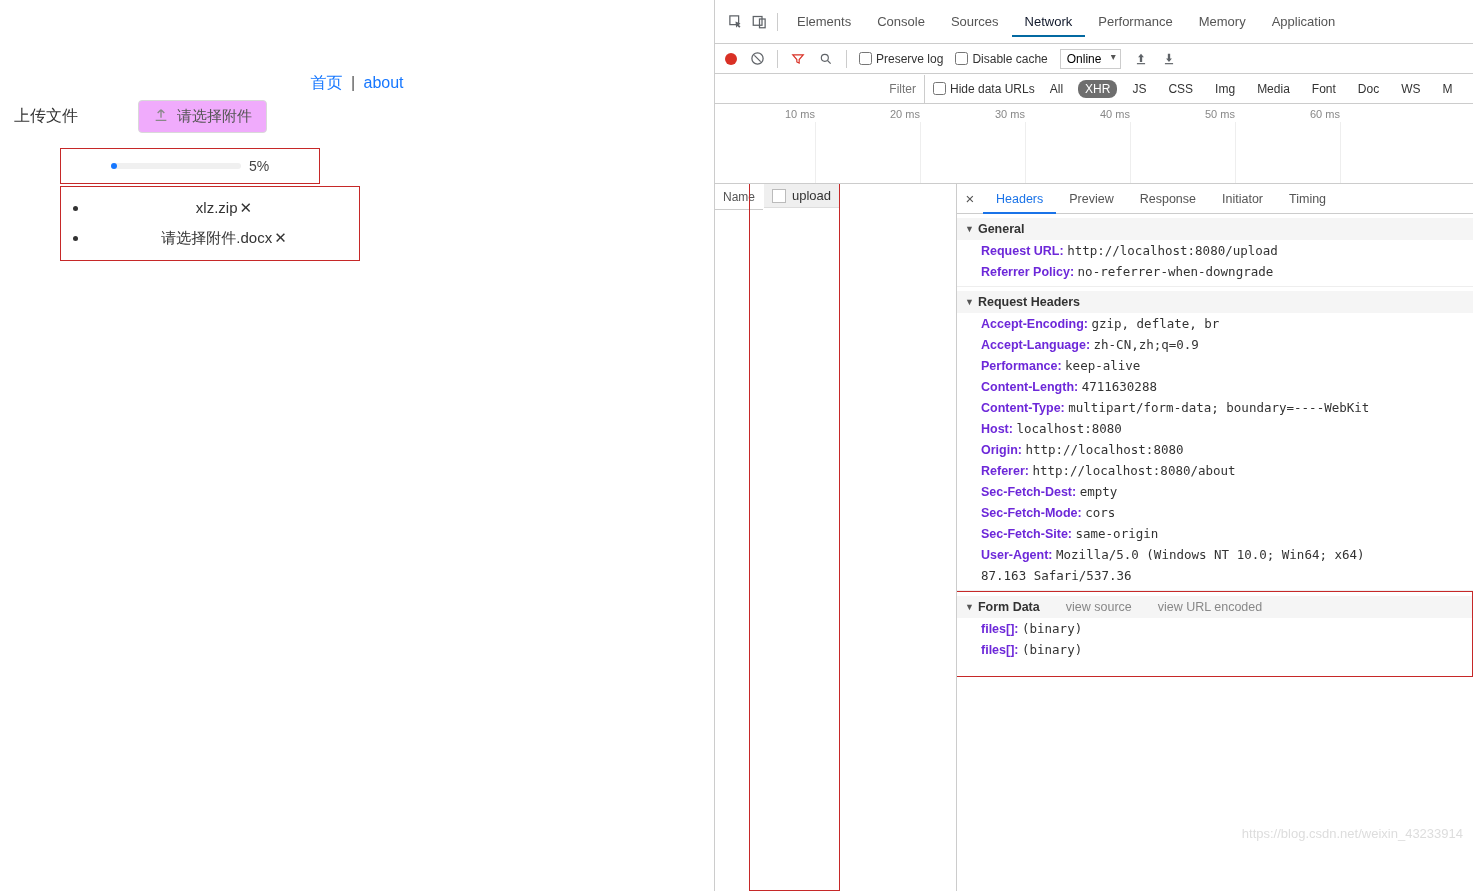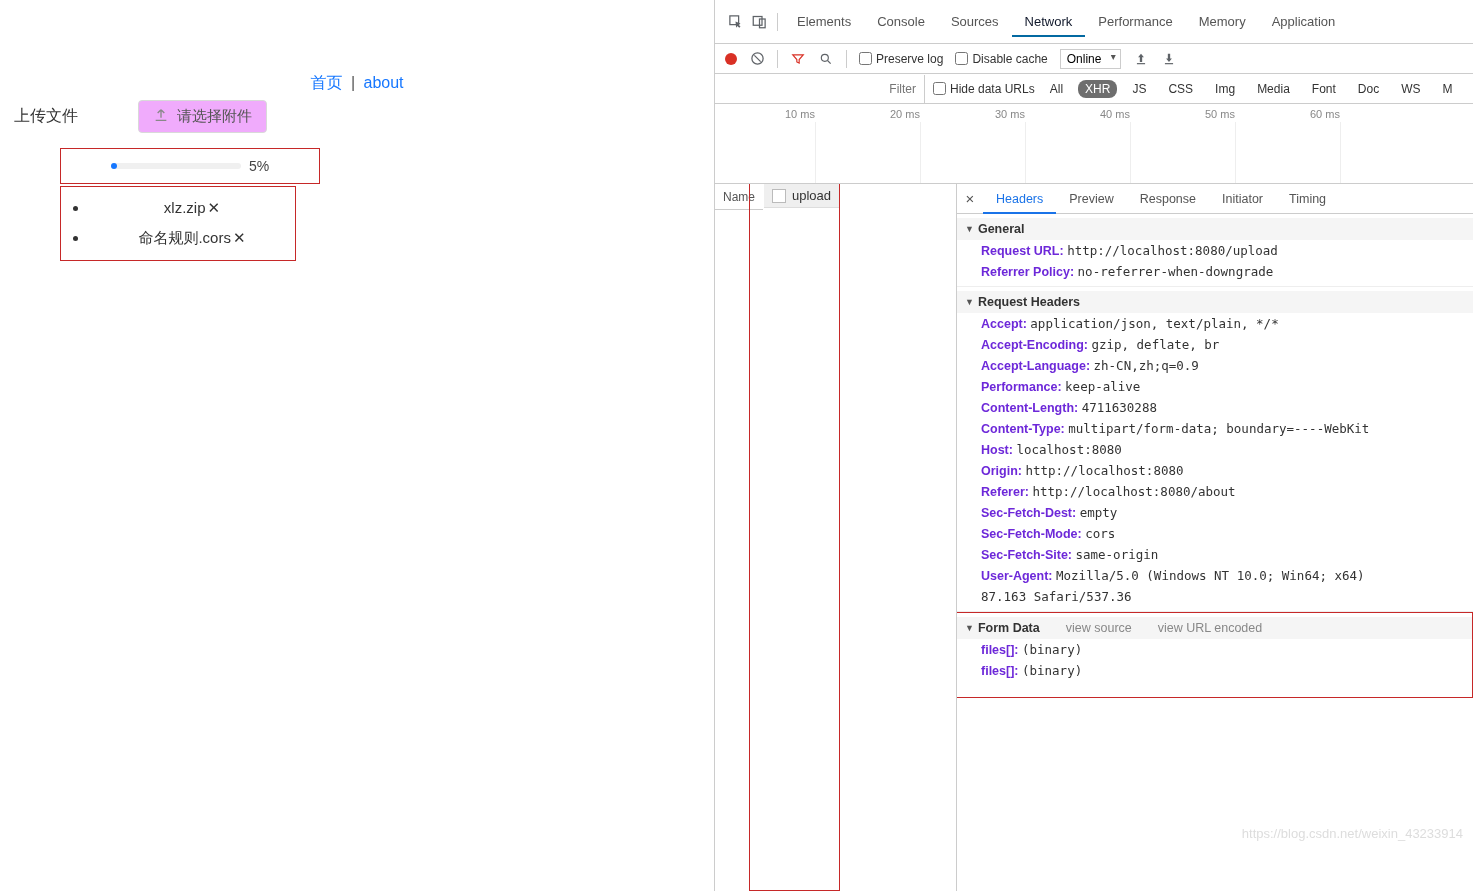--- a/index.html
+++ b/index.html
@@ -80,21 +80,21 @@
   height: 6px;
   border-radius: 3px;
   background: #1677ff;
 }
 .progress-text { font-size: 14px; color: #444; }
 
 .file-list-box {
   position: absolute;
   top: 186px;
   left: 60px;
-  width: 236px;
+  width: 300px;
   border: 1px solid #c62828;
   padding: 6px 0;
 }
 .file-list-box ul { list-style: disc; padding-left: 28px; }
 .file-list-box li {
   font-size: 15px;
   color: #333;
   padding: 6px 0;
   text-align: center;
   position: relative;
@@ -322,21 +322,21 @@
     </div>
     <span class="progress-text">5%</span>
   </div>
 
   <div class="file-list-box">
     <ul>
       <li>
         <span>xlz.zip</span><span class="file-remove">✕</span>
       </li>
       <li>
-        <span>命名规则.cors</span><span class="file-remove">✕</span>
+        <span>请选择附件.docx</span><span class="file-remove">✕</span>
       </li>
     </ul>
   </div>
 </div>
 
 <div class="devtools-side">
 
   <div class="dt-tabs">
     <span class="icon-btn">
       <svg width="15" height="15" viewBox="0 0 24 24" fill="none" stroke="currentColor" stroke-width="2">
@@ -469,21 +469,20 @@
           </div>
         <div class="kv"><b>Request URL:</b> <span class="mono">http://localhost:8080/upload</span></div>
         <div class="kv"><b>Referrer Policy:</b> <span class="mono">no-referrer-when-downgrade</span></div>
       </div>
 
       <div class="section">
         <div class="sec-hdr">
             <span class="tri">▼</span>
             <span>Request Headers</span>
           </div>
-        <div class="kv"><b>Accept:</b> <span class="mono">application/json, text/plain, */*</span></div>
         <div class="kv"><b>Accept-Encoding:</b> <span class="mono">gzip, deflate, br</span></div>
         <div class="kv"><b>Accept-Language:</b> <span class="mono">zh-CN,zh;q=0.9</span></div>
         <div class="kv"><b>Performance:</b> <span class="mono">keep-alive</span></div>
         <div class="kv"><b>Content-Length:</b> <span class="mono">4711630288</span></div>
         <div class="kv"><b>Content-Type:</b> <span class="mono">multipart/form-data; boundary=----WebKit</span></div>
         <div class="kv"><b>Host:</b> <span class="mono">localhost:8080</span></div>
         <div class="kv"><b>Origin:</b> <span class="mono">http://localhost:8080</span></div>
         <div class="kv"><b>Referer:</b> <span class="mono">http://localhost:8080/about</span></div>
         <div class="kv"><b>Sec-Fetch-Dest:</b> <span class="mono">empty</span></div>
         <div class="kv"><b>Sec-Fetch-Mode:</b> <span class="mono">cors</span></div>

